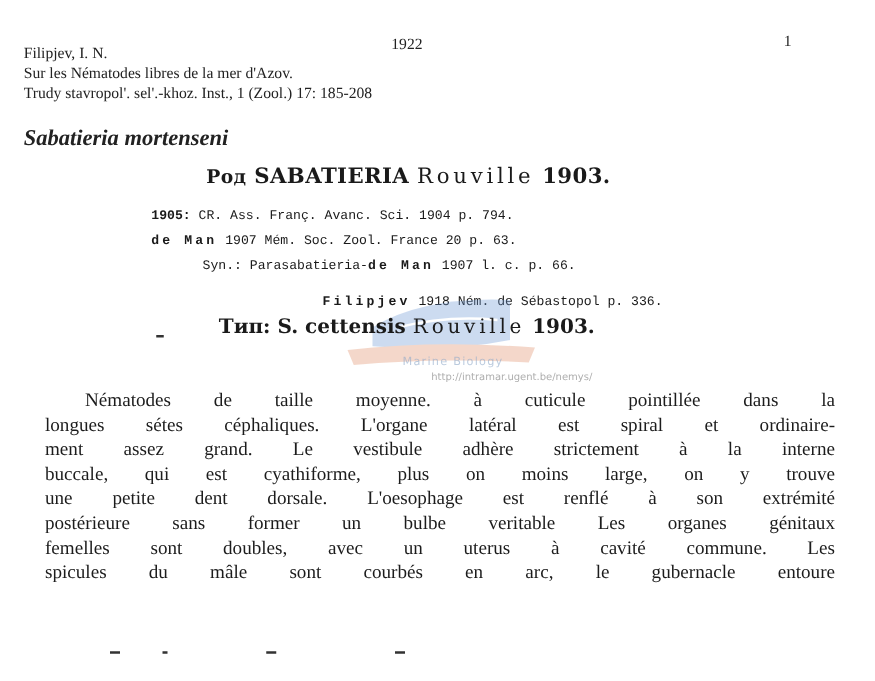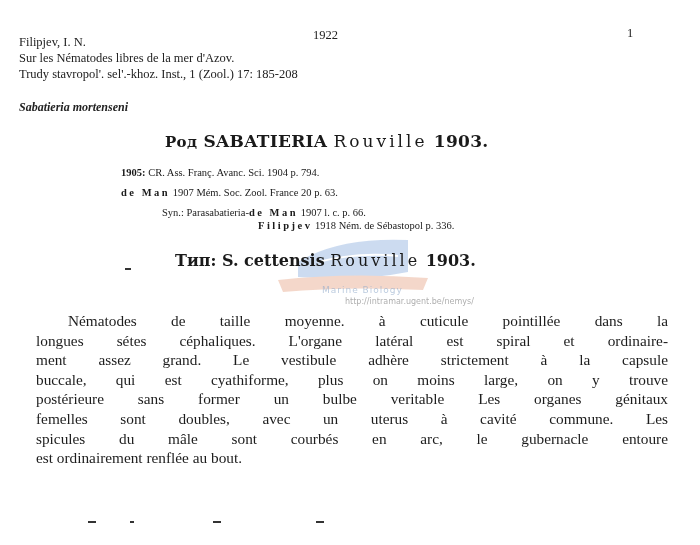--- a/index.html
+++ b/index.html
@@ -16,34 +16,34 @@
     .hdr {
       font-family: "Liberation Serif", serif;
       font-size: 12.5px;
       line-height: 16px;
       color: #222;
     }
     .species {
       font-family: "Liberation Serif", serif;
       font-style: italic;
       font-weight: bold;
-      font-size: 12px;
+      font-size: 18px;
       color: #222;
     }
     .genus-title {
       font-family: "DejaVu Serif", serif;
       font-size: 17px;
       font-weight: bold;
       color: #1a1a1a;
       letter-spacing: 0.3px;
     }
     .genus-title .rod { font-size: 15px; }
     .genus-title .spaced { letter-spacing: 3px; font-weight: normal; }
     .ref {
-      font-family: Liberation Serif, serif;
+      font-family: Liberation Mono, monospace;
       font-size: 10.5px;
       color: #1a1a1a;
       line-height: 20px;
     }
     .ref b { letter-spacing: 2.5px; }
     .type-line {
       font-family: "DejaVu Serif", serif;
       font-size: 16px;
       font-weight: bold;
       color: #1a1a1a;
@@ -113,21 +113,21 @@
 
 <div class="abs ref" style="left:121px; top:163px;">
   <b style="letter-spacing:0">1905:</b><span> CR. Ass. Franç. Avanc. Sci. 1904 p. 794.</span>
 </div>
 <div class="abs ref" style="left:121px; top:183px;">
   <b>de Man</b><span> 1907 Mém. Soc. Zool. France 20 p. 63.</span>
 </div>
 <div class="abs ref" style="left:121px; top:203px;margin-left:41px;">
   <span>Syn.:</span><span> Parasabatieria-</span><b>de Man</b><span> 1907 l. c. p. 66.</span>
 </div>
-<div class="abs ref" style="left:258px; top:216px;">
+<div class="abs ref" style="left:258px; top:232px;">
   <b>Filipjev</b><span> 1918 Ném. de Sébastopol p. 336.</span>
 </div>
 
 <svg class="watermark" viewBox="0 0 210 70">
   <path d="M40 30 Q80 5 150 8 L150 40 Q100 50 40 45 Z" fill="#6f9ad6"></path>
   <path d="M20 48 Q90 40 170 46 L165 58 Q90 54 25 60 Z" fill="#e0906a"></path>
   <path d="M60 30 Q100 20 140 24" stroke="#ffffff" stroke-width="2" fill="none"></path>
 </svg>
 <div class="wm-text">Marine Biology</div>
 <div class="wm-url">http://intramar.ugent.be/nemys/</div>
@@ -137,24 +137,24 @@
   </div>
 <div class="abs type-line" style="left:175px; top:251px;">
   <span>Тип: S. cettensis</span>
   <span class="spaced">Rouville</span>
   <span>1903.</span>
 </div>
 
 <div class="body-text">
   <span class="ln indent">Nématodes de taille moyenne. à cuticule pointillée dans la</span>
   <span class="ln">longues sétes céphaliques. L'organe latéral est spiral et ordinaire-</span>
-  <span class="ln">ment assez grand. Le vestibule adhère strictement à la capsule</span>
+  <span class="ln">ment assez grand. Le vestibule adhère strictement à la interne</span>
   <span class="ln">buccale, qui est cyathiforme, plus on moins large, on y trouve</span>
+  <span class="ln">une petite dent dorsale. L'oesophage est renflé à son extrémité</span>
   <span class="ln">postérieure sans former un bulbe veritable Les organes génitaux</span>
   <span class="ln">femelles sont doubles, avec un uterus à cavité commune. Les</span>
   <span class="ln">spicules du mâle sont courbés en arc, le gubernacle entoure</span>
-  <span class="ln last">est ordinairement renflée au bout.</span>
 </div>
 
 <div class="dash" style="left:88px; top:521px; width:8px;"></div>
 <div class="dash" style="left:130px; top:521px; width:4px;"></div>
 <div class="dash" style="left:213px; top:521px; width:8px;"></div>
 <div class="dash" style="left:316px; top:521px; width:8px;"></div>
 
 </body></html>

